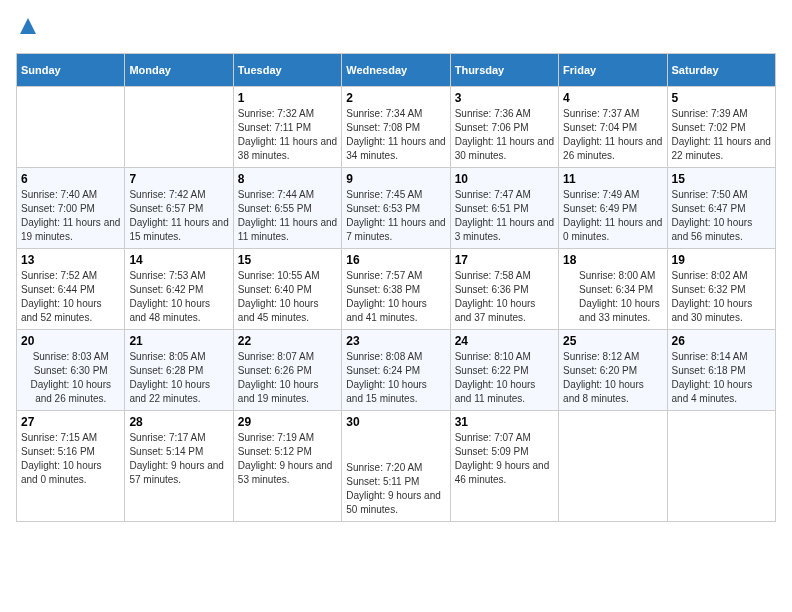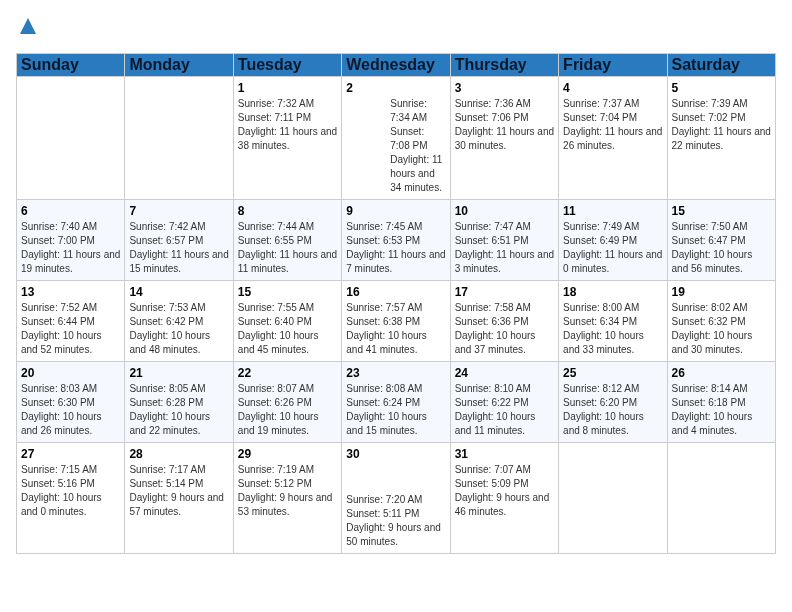--- a/index.html
+++ b/index.html
@@ -44,25 +44,25 @@
       font-size: 14px;
       color: #555;
     }
     .calendar {
       width: 100%;
       border-collapse: collapse;
       font-size: 11px;
     }
     .calendar th {
       background-color: #2a7abf;
-      color: #0f172a;
-      padding: 2px 4px;
+      color: #ffffff;
+      padding: 10px 4px;
       text-align: left;
       font-weight: bold;
-      font-size: 16px;
+      font-size: 11px;
       border: 1px solid #ccc;
     }
     .calendar td {
       border: 1px solid #ccc;
       vertical-align: top;
       padding: 4px;
       width: 108px;
       height: 80px;
       background: #fff;
     }
@@ -123,21 +123,21 @@
         <td class="empty"></td>
         <td class="empty"></td>
         <td>
           <span class="day-number">1</span>
           <div class="day-info" style="white-space: pre-line;">Sunrise: 7:32 AM
 Sunset: 7:11 PM
 Daylight: 11 hours and 38 minutes.</div>
         </td>
         <td>
           <span class="day-number">2</span>
-          <div class="day-info" style="white-space: pre-line; margin-left: 44px;">Sunrise: 7:34 AM
+          <div class="day-info" style="white-space: pre-line;">Sunrise: 7:34 AM
 Sunset: 7:08 PM
 Daylight: 11 hours and 34 minutes.</div>
         </td>
         <td>
           <span class="day-number">3</span>
           <div class="day-info" style="white-space: pre-line;">Sunrise: 7:36 AM
 Sunset: 7:06 PM
 Daylight: 11 hours and 30 minutes.</div>
         </td>
         <td>
@@ -205,53 +205,53 @@
 Daylight: 10 hours and 52 minutes.</div>
         </td>
         <td>
           <span class="day-number">14</span>
           <div class="day-info" style="white-space: pre-line;">Sunrise: 7:53 AM
 Sunset: 6:42 PM
 Daylight: 10 hours and 48 minutes.</div>
         </td>
         <td>
           <span class="day-number">15</span>
-          <div class="day-info" style="white-space: pre-line;">Sunrise: 7:55 AM
+          <div class="day-info" style="white-space: pre-line;">Sunrise: 10:55 AM
 Sunset: 6:40 PM
 Daylight: 10 hours and 45 minutes.</div>
         </td>
         <td>
           <span class="day-number">16</span>
           <div class="day-info" style="white-space: pre-line;">Sunrise: 7:57 AM
 Sunset: 6:38 PM
 Daylight: 10 hours and 41 minutes.</div>
         </td>
         <td>
           <span class="day-number">17</span>
           <div class="day-info" style="white-space: pre-line;">Sunrise: 7:58 AM
 Sunset: 6:36 PM
 Daylight: 10 hours and 37 minutes.</div>
         </td>
         <td>
           <span class="day-number">18</span>
-          <div class="day-info" style="white-space: pre-line;">Sunrise: 8:00 AM
+          <div class="day-info" style="white-space: pre-line; margin-left: 16px;">Sunrise: 8:00 AM
 Sunset: 6:34 PM
 Daylight: 10 hours and 33 minutes.</div>
         </td>
         <td>
           <span class="day-number">19</span>
           <div class="day-info" style="white-space: pre-line;">Sunrise: 8:02 AM
 Sunset: 6:32 PM
 Daylight: 10 hours and 30 minutes.</div>
         </td>
       </tr>
       <tr>
         <td>
           <span class="day-number">20</span>
-          <div class="day-info" style="white-space: pre-line;">Sunrise: 8:03 AM
+          <div class="day-info" style="white-space: pre-line; text-align: center;">Sunrise: 8:03 AM
 Sunset: 6:30 PM
 Daylight: 10 hours and 26 minutes.</div>
         </td>
         <td>
           <span class="day-number">21</span>
           <div class="day-info" style="white-space: pre-line;">Sunrise: 8:05 AM
 Sunset: 6:28 PM
 Daylight: 10 hours and 22 minutes.</div>
         </td>
         <td>

